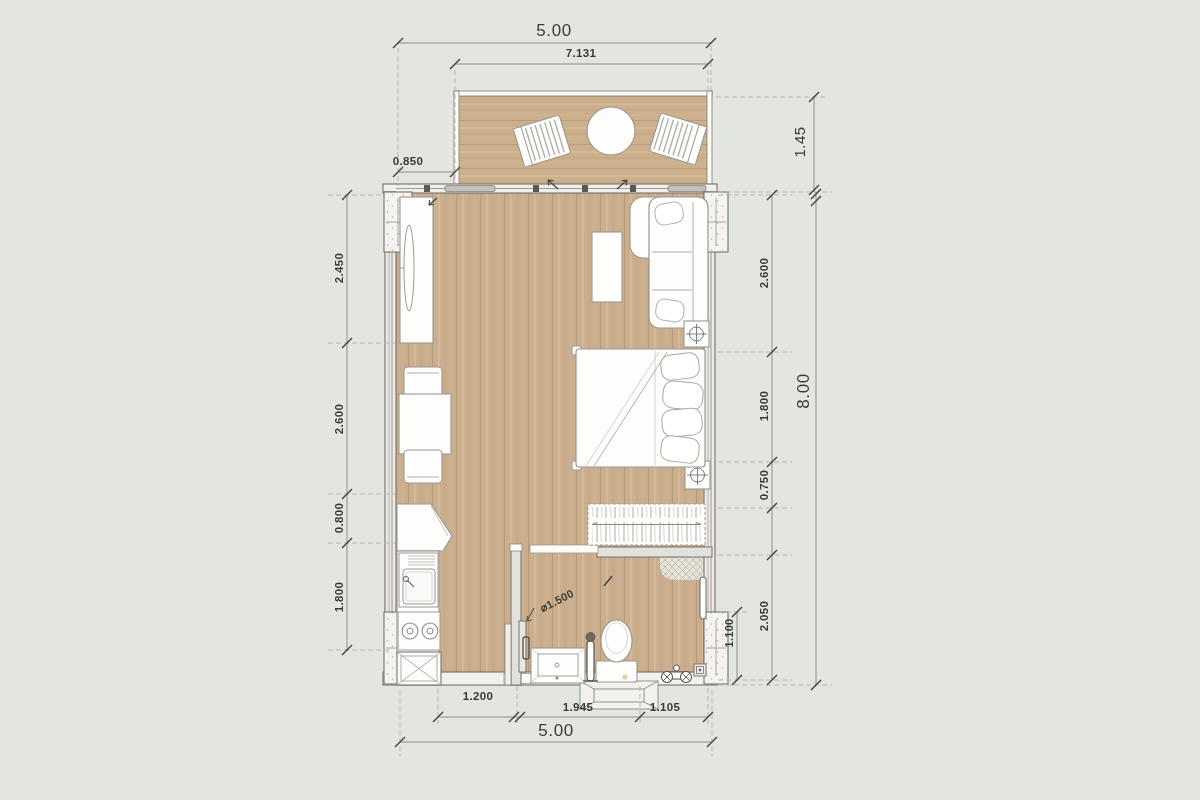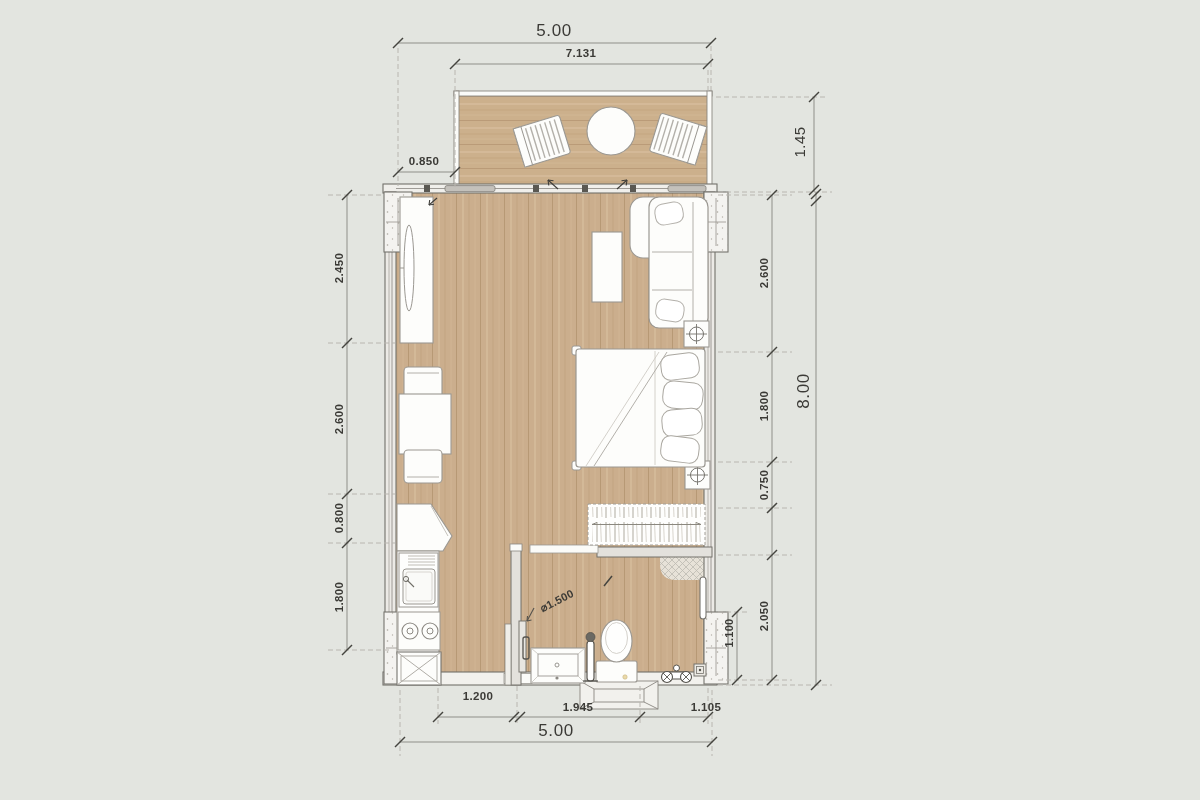--- a/index.html
+++ b/index.html
@@ -380,35 +380,35 @@
     <line x1="635" y1="722" x2="645" y2="712"></line>
         <line x1="703" y1="722" x2="713" y2="712"></line>
     <line x1="395" y1="747" x2="405" y2="737"></line>
         <line x1="707" y1="747" x2="717" y2="737"></line>
     <line x1="604" y1="586" x2="612" y2="576"></line>
   </g>
 </svg>
 
 <span class="lbl lg" style="left:554px;top:31px">5.00</span>
 <span class="lbl sm" style="left:581px;top:53px">7.131</span>
-<span class="lbl sm" style="left:424px;top:161px">0.850</span>
+<span class="lbl sm" style="left:408px;top:161px">0.850</span>
 <span class="lbl rot" style="left:799px;top:142px;font-size:15px;font-weight:400;letter-spacing:.5px">1.45</span>
 
 <span class="lbl sm rot" style="left:339px;top:268px">2.450</span>
 <span class="lbl sm rot" style="left:339px;top:419px">2.600</span>
 <span class="lbl sm rot" style="left:339px;top:518px">0.800</span>
 <span class="lbl sm rot" style="left:339px;top:597px">1.800</span>
 
 <span class="lbl sm rot" style="left:764px;top:273px">2.600</span>
 <span class="lbl sm rot" style="left:764px;top:406px">1.800</span>
 <span class="lbl sm rot" style="left:764px;top:485px">0.750</span>
 <span class="lbl sm rot" style="left:764px;top:616px">2.050</span>
 <span class="lbl rot" style="left:729px;top:633px;font-size:11px;font-weight:700">1.100</span>
 <span class="lbl lg rot" style="left:804px;top:391px">8.00</span>
 
 <span class="lbl sm" style="left:478px;top:696px">1.200</span>
 <span class="lbl sm" style="left:578px;top:707px">1.945</span>
-<span class="lbl sm" style="left:706px;top:707px">1.105</span>
+<span class="lbl sm" style="left:665px;top:707px">1.105</span>
 <span class="lbl lg" style="left:556px;top:731px">5.00</span>
 
 <span class="lbl diam" style="left:557px;top:601px">⌀1.500</span>
 
 </div>
 
 </body></html>

